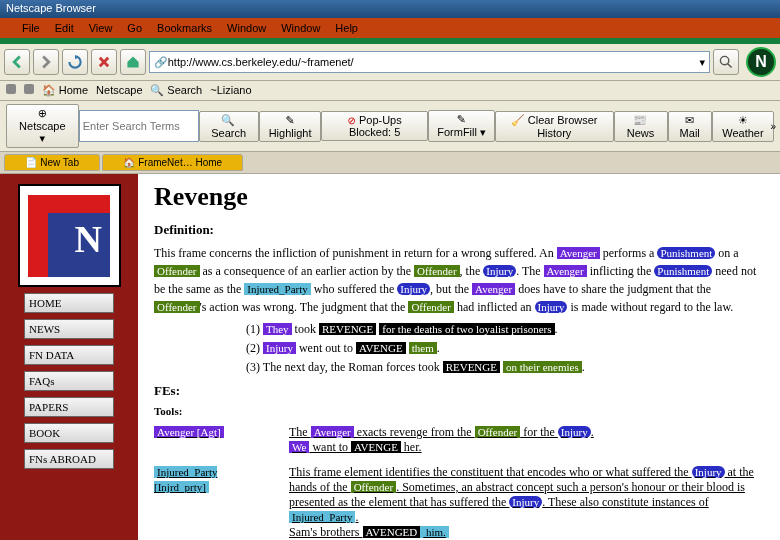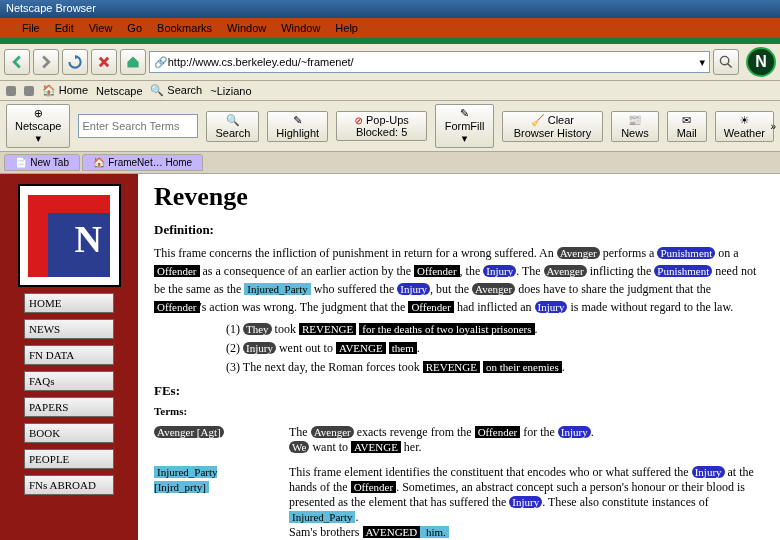--- a/index.html
+++ b/index.html
@@ -6,48 +6,48 @@
 body { width: 780px; height: 540px; font-family: Arial, sans-serif; font-size: 11px; background: #ece9d8; overflow: hidden; }
 .titlebar { background: linear-gradient(#3a6ea5,#1f4a7a); color:#fff; height:18px; padding:2px 6px; font-size:11px; }
 .menubar { background:#c2410c; padding:2px 16px; border-bottom:6px solid #15803d; font-size:11px; display:flex; gap:3px; }
 .menubar span { padding:2px 6px; cursor:default; }
 .toolbar { background:#ece9d8; padding:3px 4px; border-bottom:1px solid #aca899; display:flex; align-items:center; gap:3px; }
 .navbtn { width:26px; height:26px; border:1px solid #9a9a8f; border-radius:3px; background:linear-gradient(#fdfdfd,#e5e2d2); display:flex; align-items:center; justify-content:center; cursor:pointer; }
 .navbtn svg { width:14px; height:14px; }
 .urlbar { flex:1; display:flex; align-items:center; border:1px solid #7f9db9; background:#fff; height:22px; padding:0 4px; }
 .urlbar input { border:none; outline:none; flex:1; font-size:11px; }
 .nslogo { width:30px; height:30px; border:2px solid #2a4; border-radius:50%; background:#0a3d1a; color:#fff; display:flex; align-items:center; justify-content:center; font-weight:bold; font-size:16px; margin-left:4px; }
-.links-row { display:flex; gap:8px; padding:3px 6px; font-size:11px; border-bottom:1px solid #aca899; align-items:center; }
+.links-row { display:flex; gap:8px; padding:3px 6px; font-size:11px; border-bottom:1px solid #aca899; }
 .links-row span { cursor:pointer; }
-.searchbar { display:flex; align-items:center; gap:8px; padding:3px 6px; border-bottom:1px solid #aca899; font-size:11px; }
+.searchbar { display:flex; align-items:center; gap:0; padding:3px 6px; border-bottom:1px solid #aca899; font-size:11px; }
 .nsbtn { border:1px solid #9a9a8f; background:linear-gradient(#fdfdfd,#e5e2d2); padding:2px 8px; border-radius:2px; font-size:11px; cursor:pointer; }
-.searchinput { border:1px solid #7f9db9; height:24px; width:120px; padding:0 3px; font-size:11px; }
+.searchinput { border:1px solid #7f9db9; height:32px; width:120px; padding:0 3px; font-size:11px; }
 .popicon { color:#c00; font-size:10px; }
 .tabrow { display:flex; gap:2px; padding:2px 4px; background:#d8d4c1; border-bottom:1px solid #aca899; }
-.tab { border:1px solid #aca899; background:#c4b5fd; padding:2px 10px; font-size:10px; border-radius:3px 3px 0 0; cursor:pointer; }
+.tab { border:1px solid #aca899; background:#eab308; padding:2px 20px; font-size:10px; border-radius:3px 3px 0 0; cursor:pointer; }
 .content { display:flex; height:420px; background:#fff; }
 .sidebar { width:138px; background:#8e1914; padding:10px 6px; display:flex; flex-direction:column; align-items:center; gap:6px; }
 .fnlogo { width:103px; height:103px; background:#fff; border:2px solid #000; display:flex; align-items:center; justify-content:center; }
 .fnlogo-inner { width:82px; height:82px; background:#2a3d8f; position:relative; }
 .fnlogo-inner::before { content:''; position:absolute; width:20px; height:82px; background:#d91a1a; left:0; }
 .fnlogo-inner::after { content:''; position:absolute; width:62px; height:18px; background:#d91a1a; top:0; left:20px; }
 .fn-n { position:absolute; right:8px; top:22px; color:#fff; font-size:38px; font-weight:bold; font-family:serif; }
 .navbtn2 { width:90px; background:linear-gradient(#f5f5f5,#d8d8d8); border:1px solid #666; padding:3px 4px; font-size:11px; cursor:pointer; text-align:left; font-family:serif; }
 .main { flex:1; padding:8px 16px; overflow:auto; font-family:Georgia,serif; color:#000; position:relative; }
 h1 { font-size:26px; font-weight:bold; margin-bottom:10px; }
 h3 { font-size:13px; font-weight:bold; margin:8px 0 6px; }
 .body-text { font-size:12px; line-height:1.5; margin-bottom:6px; }
 .tag { padding:0 3px; color:#fff; font-size:11px; }
-.tag.red { background:#404040;border-radius:6px; }
+.tag.red { background:#6d28d9; }
 .tag.blue { background:#2a2dc4;border-radius:6px; }
-.tag.purple { background:#000000; }
+.tag.purple { background:#4d7c0f; }
 .tag.cyan { background:#5fbddb; color:#000; }
 .tag.black { background:#000; }
-.ex { margin-left:72px; font-size:12px; margin-bottom:4px; }
-.fe-row { display:flex; gap:20px; font-size:12px; margin-bottom:10px; }
+.ex { margin-left:92px; font-size:12px; margin-bottom:4px; }
+.fe-row { display:flex; gap:20px; font-size:12px; margin-bottom:10px;text-decoration:underline; }
 .fe-label { min-width:115px; }
 .more { position:absolute; right:4px; font-size:10px; }
 .smico { display:inline-block; width:10px; height:10px; background:#888; border-radius:2px; }
 </style>
 </head>
 <body>
 
 <div class="titlebar"><span>Netscape Browser</span></div>
 
 <div class="menubar">
@@ -136,36 +136,35 @@
       <div class="fnlogo-inner">
           <span class="fn-n">N</span>
         </div>
     </div>
     <button class="navbtn2">HOME</button>
     <button class="navbtn2">NEWS</button>
     <button class="navbtn2">FN DATA</button>
     <button class="navbtn2">FAQs</button>
     <button class="navbtn2">PAPERS</button>
     <button class="navbtn2">BOOK</button>
-    <button class="navbtn2">PEOPLE</button>
     <button class="navbtn2">FNs ABROAD</button>
   </div>
 
   <div class="main">
     <h1>Revenge</h1>
     <h3>Definition:</h3>
     <div class="body-text">
       <span>This frame concerns the infliction of punishment in return for a wrong suffered. An </span><span class="tag red">Avenger</span><span> performs a </span><span class="tag blue">Punishment</span><span> on a </span><span class="tag purple">Offender</span><span> as a consequence of an earlier action by the </span><span class="tag purple">Offender</span><span>, the </span><span class="tag blue">Injury</span><span>. The </span><span class="tag red">Avenger</span><span> inflicting the </span><span class="tag blue">Punishment</span><span> need not be the same as the </span><span class="tag cyan">Injured_Party</span><span> who suffered the </span><span class="tag blue">Injury</span><span>, but the </span><span class="tag red">Avenger</span><span> does have to share the judgment that the </span><span class="tag purple">Offender</span><span>'s action was wrong. The judgment that the </span><span class="tag purple">Offender</span><span> had inflicted an </span><span class="tag blue">Injury</span><span> is made without regard to the law.</span>
     </div>
     <div class="ex"><span>(1)</span> <span class="tag red">They</span><span> took </span><span class="tag black">REVENGE</span> <span class="tag black">for the deaths of two loyalist prisoners</span>.</div>
     <div class="ex"><span>(2)</span> <span class="tag red">Injury</span><span> went out to </span><span class="tag black">AVENGE</span> <span class="tag purple">them</span>.</div>
     <div class="ex"><span>(3)</span> <span>The next day, the Roman forces took </span><span class="tag black">REVENGE</span> <span class="tag purple">on their enemies</span>.</div>
 
     <h3>FEs:</h3>
-    <div style="font-size:11px;font-weight:bold;margin:4px 0 8px;">Terms:</div>
+    <div style="font-size:11px;font-weight:bold;margin:4px 0 8px;">Tools:</div>
 
     <div class="fe-row">
       <div class="fe-label"><span class="tag red">Avenger [Agt]</span></div>
       <div>
         <span>The </span><span class="tag red">Avenger</span><span> exacts revenge from the </span><span class="tag purple">Offender</span><span> for the </span><span class="tag blue">Injury</span>.<br>
         <span class="tag red">We</span><span> want to </span><span class="tag black">AVENGE</span><span> her.</span>
       </div>
     </div>
 
     <div class="fe-row">

